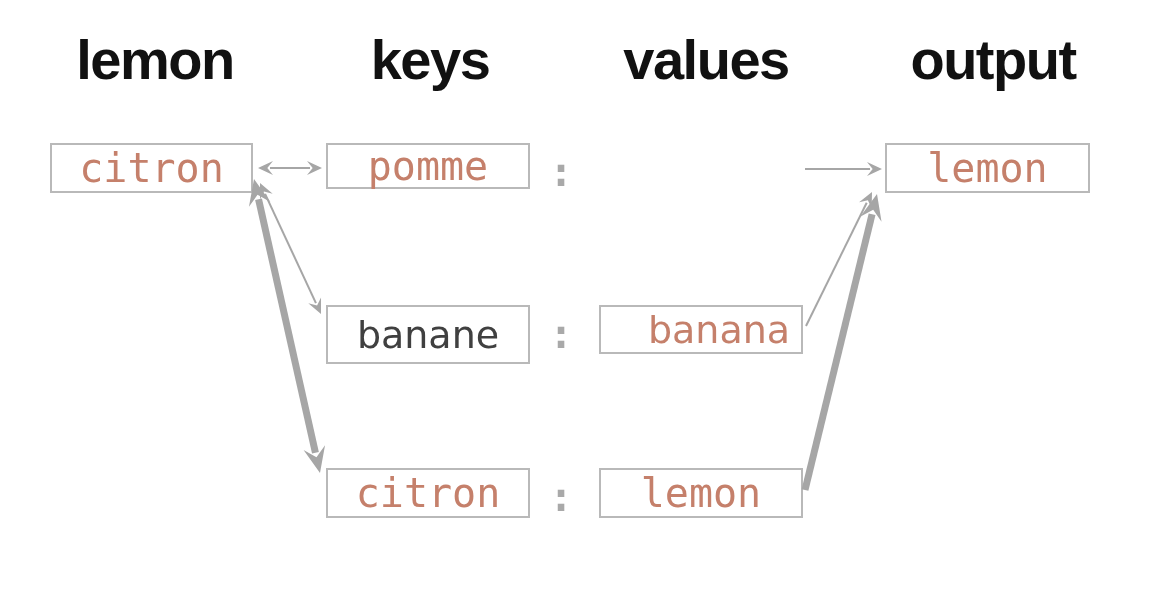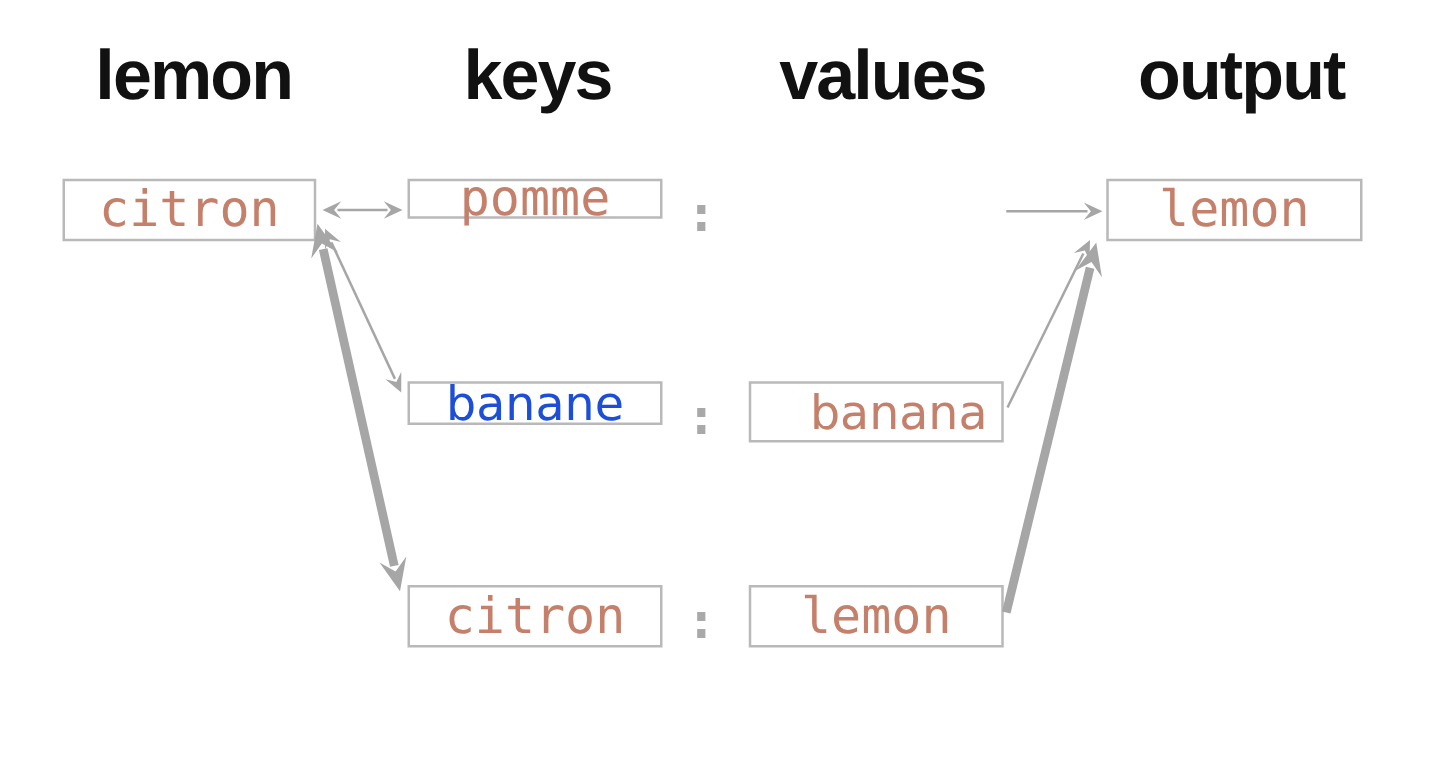--- a/index.html
+++ b/index.html
@@ -60,23 +60,23 @@
     left: 0; top: 0;
     pointer-events: none;
   }
 </style>
 </head>
 <body>
 
 <div class="canvas" style="background: rgb(255, 255, 255);">
   <div class="layer" id="boxes-layer">
       <div class="box mono" style="left: 50px; top: 143px; width: 203px; height: 50px; border-color: rgb(185, 185, 185); background: rgb(255, 255, 255); color: rgb(197, 128, 107);">citron</div>
-      <div class="box mono" style="left: 326px; top: 143px; width: 204px; height: 32px; border-color: rgb(185, 185, 185); background: rgb(255, 255, 255); color: rgb(197, 128, 107);">pomme</div>
+      <div class="box mono" style="left: 326px; top: 143px; width: 204px; height: 46px; border-color: rgb(185, 185, 185); background: rgb(255, 255, 255); color: rgb(197, 128, 107);">pomme</div>
       <div class="box mono" style="left: 885px; top: 143px; width: 205px; height: 50px; border-color: rgb(185, 185, 185); background: rgb(255, 255, 255); color: rgb(197, 128, 107);">lemon</div>
-      <div class="box sans" style="left: 326px; top: 305px; width: 204px; height: 35px; border-color: rgb(185, 185, 185); background: rgb(255, 255, 255); color: #1d4ed8;">banane</div>
+      <div class="box sans" style="left: 326px; top: 305px; width: 204px; height: 59px; border-color: rgb(185, 185, 185); background: rgb(255, 255, 255); color: #404040;">banane</div>
       <div class="box sans" style="left: 599px; top: 305px; width: 204px; height: 49px; border-color: rgb(185, 185, 185); background: rgb(255, 255, 255); color: rgb(197, 128, 107); padding-left: 36px;">banana</div>
       <div class="box mono" style="left: 326px; top: 468px; width: 204px; height: 50px; border-color: rgb(185, 185, 185); background: rgb(255, 255, 255); color: rgb(197, 128, 107);">citron</div>
       <div class="box mono" style="left: 599px; top: 468px; width: 204px; height: 50px; border-color: rgb(185, 185, 185); background: rgb(255, 255, 255); color: rgb(197, 128, 107);">lemon</div>
     </div>
   <div class="layer" id="headers-layer">
       <div class="header" style="left: 155px; top: 32px; color: rgb(17, 17, 17);">lemon</div>
       <div class="header" style="left: 706px; top: 32px; color: rgb(17, 17, 17);">values</div>
       <div class="header" style="left: 430px; top: 32px; color: rgb(17, 17, 17);">keys</div>
       <div class="header" style="left: 993px; top: 32px; color: rgb(17, 17, 17);">output</div>
     </div>

